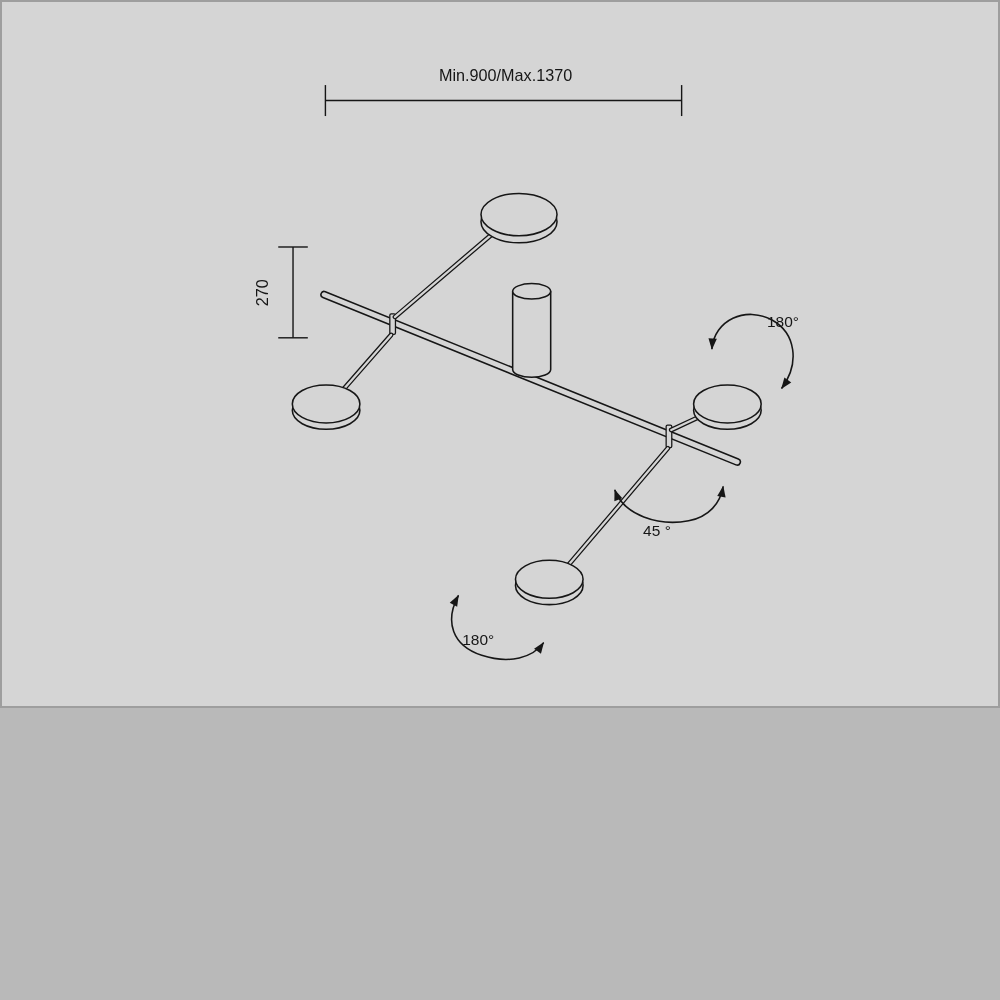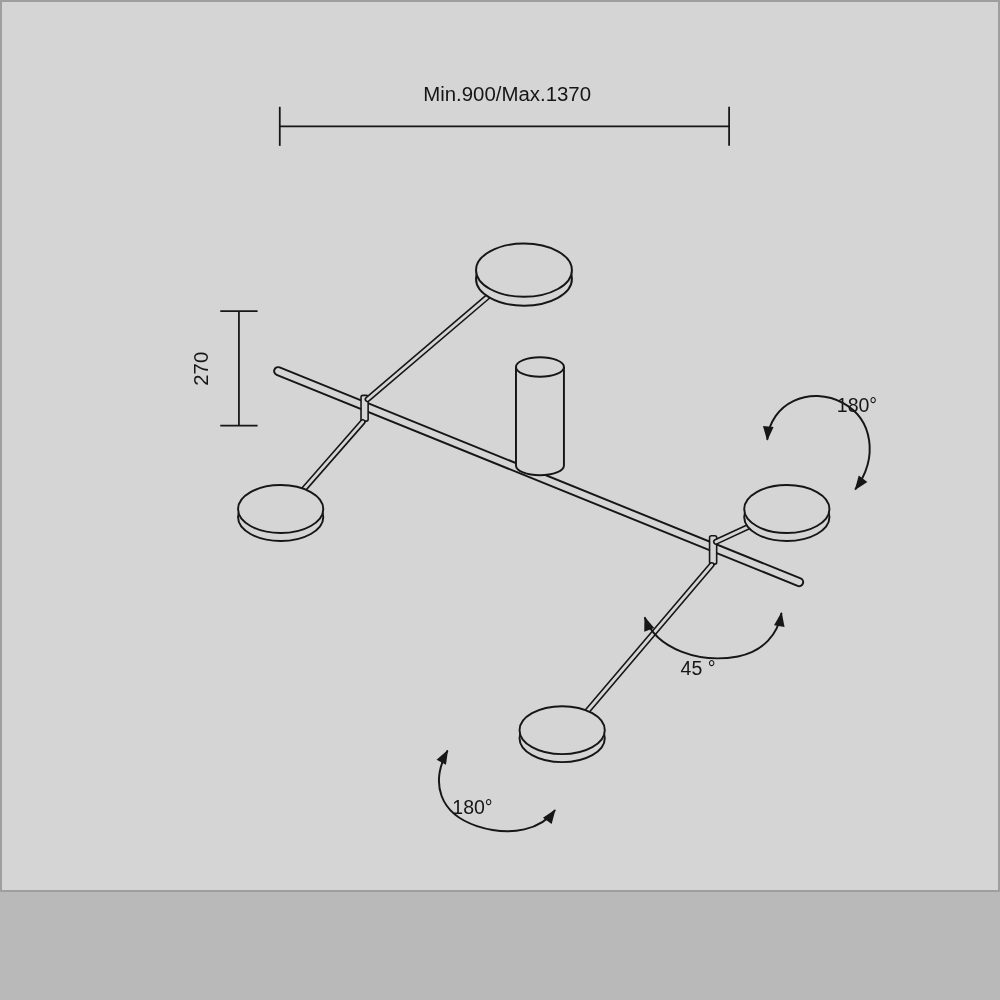--- a/index.html
+++ b/index.html
@@ -1,17 +1,17 @@
 <!DOCTYPE html>
 <html><head>
 <meta charset="utf-8">
 <style>
   html, body { margin: 0; padding: 0; background: #b9b9b9; }
   .frame {
-    width: 1000px; height: 892px;
+    width: 1000px; height: 708px;
     background: #d5d5d5;
     border: 2px solid #9e9e9e;
     box-sizing: border-box;
     position: relative;
     overflow: hidden;
     font-family: "Liberation Sans", sans-serif;
   }
   svg { display: block; width: 100%; height: 100%; }
   .ln   { stroke: #161616; stroke-width: 2; fill: none; stroke-linecap: butt; }
   .shape{ fill: #d5d5d5; stroke: #161616; stroke-width: 2.2; stroke-linejoin: round; }

